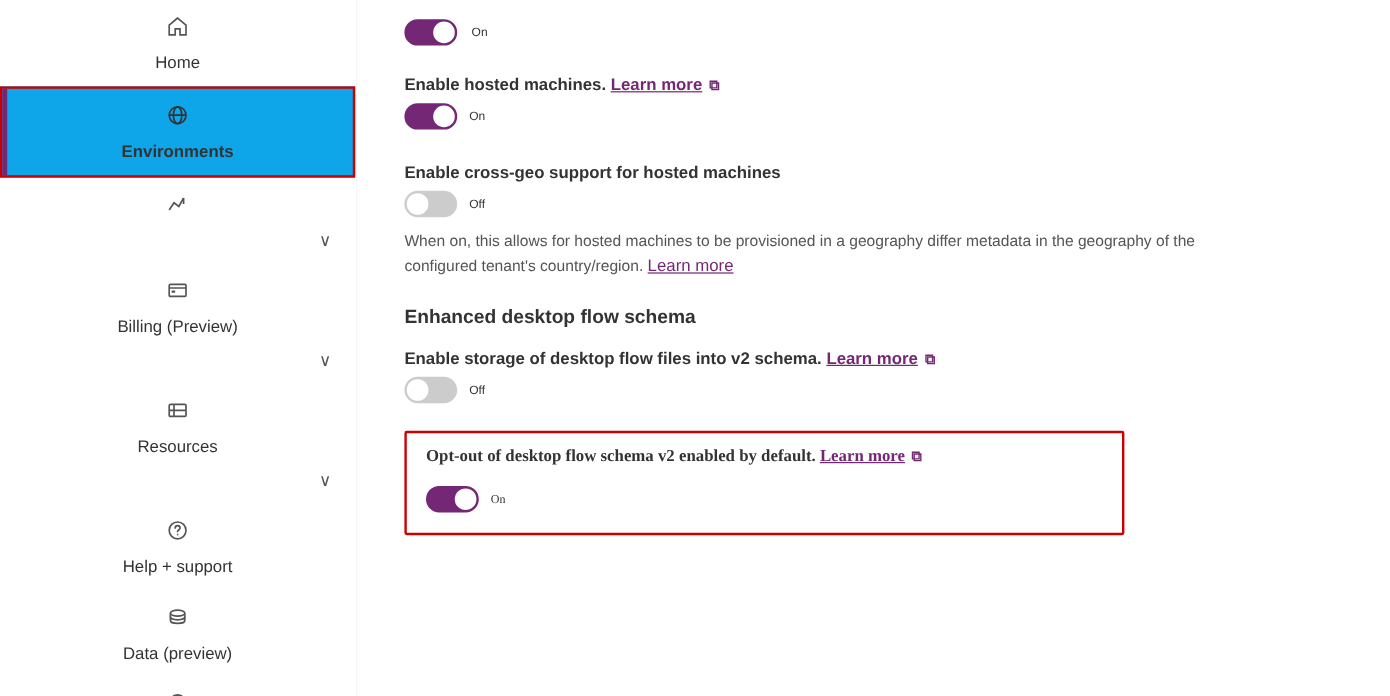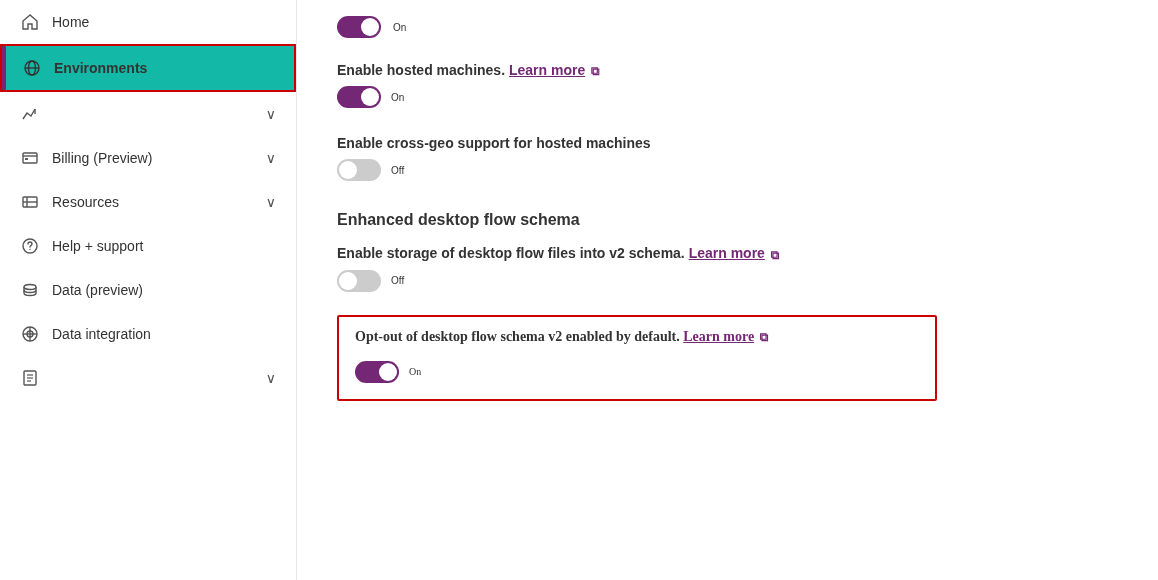--- a/index.html
+++ b/index.html
@@ -27,27 +27,28 @@
 
     .sidebar-item {
       display: flex;
       align-items: center;
       padding: 12px 20px;
       cursor: pointer;
       color: #333;
       font-size: 14px;
       position: relative;
       gap: 12px;
+      flex-direction: column;
     }
 
     .sidebar-item.active {
       border: 2px solid #c00;
       color: #333;
       font-weight: 600;
-      background: #14b8a6;
+      background: #0ea5e9;
     }
 
     .sidebar-item.active::before {
       content: '';
       position: absolute;
       left: 0;
       top: 0;
       bottom: 0;
       width: 4px;
       background: #742774;
@@ -325,20 +326,25 @@
     </div>
   </div>
 
   <div class="settings-section">
     <div class="setting-title">Enable cross-geo support for hosted machines</div>
     <div class="toggle-container" style="margin-bottom: 6px;">
       <label class="toggle">
         <div class="toggle-slider off"></div>
       </label>
       <span class="toggle-label">Off</span>
+    </div>
+    <div class="description-text">
+      When on, this allows for hosted machines to be provisioned in a geography differ
+      metadata in the geography of the configured tenant's country/region.
+      <a class="learn-more-link">Learn more</a>
     </div>
   </div>
 
   <div class="settings-section" style="margin-top: 24px;">
     <div class="section-heading">Enhanced desktop flow schema</div>
 
     
     <div style="margin-bottom: 12px;">
       <div class="setting-title">
         <span>Enable storage of desktop flow files into v2 schema.</span>

